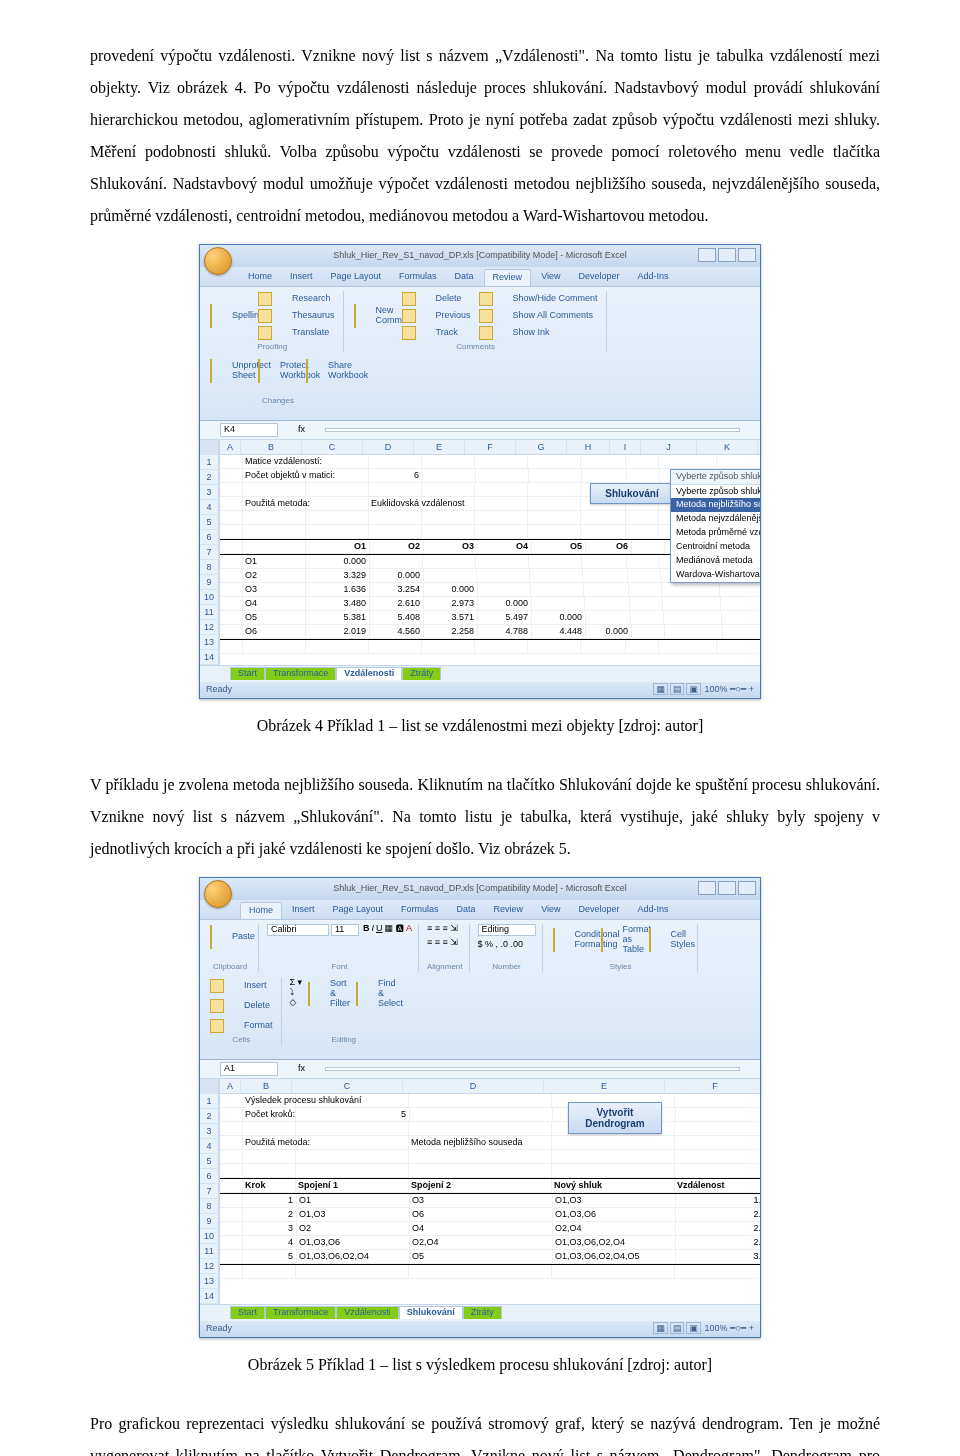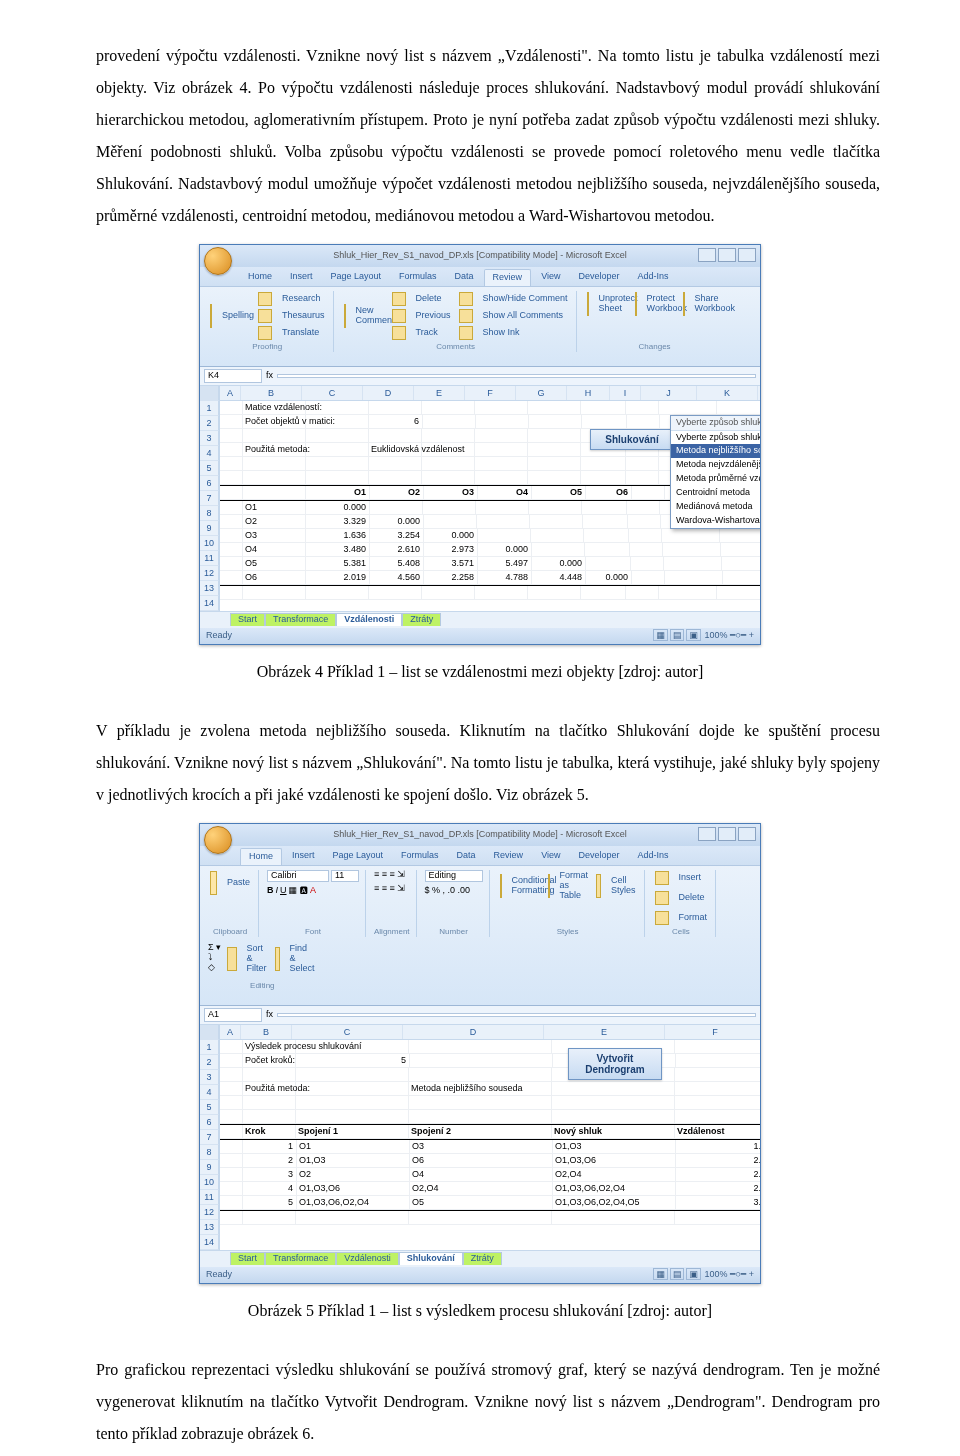--- a/index.html
+++ b/index.html
@@ -5,21 +5,21 @@
   body {
     font-family: "Times New Roman", serif;
     background: #fff;
     color: #000;
     max-width: 960px;
     margin: 0 auto;
     padding: 40px 80px;
     font-size: 16px;
     line-height: 2;
   }
-  p { text-align: justify; margin: 0 0 4px 16px; }
+  p { text-align: justify; margin: 0 0 4px 10px; }
   .caption { text-align: center; margin: 16px 0 32px 0; line-height: 1.4; }
   .screenshot {
     width: 560px;
     margin: 12px auto;
     border: 1px solid #4a7cb8;
     font-family: "Segoe UI", Tahoma, sans-serif;
     font-size: 9px;
     line-height: 1.1;
     background: #fff;
     box-shadow: 0 1px 3px rgba(0,0,0,.3);
@@ -63,44 +63,44 @@
   .rgroup {
     border-right: 1px solid #bcd2ea;
     padding: 0 6px 0 2px;
     display: flex; flex-direction: column; gap: 2px;
     min-height: 48px;
     justify-content: space-between;
   }
   .rgroup .items { display:flex; gap: 4px; flex-wrap: wrap; }
   .rgroup .glabel { color:#6a88aa; text-align:center; font-size:8px; }
   .rbtn {
-    display:flex; align-items:center; gap:10px; color:#2a5b99;
+    display:flex; align-items:center; gap:20px; color:#2a5b99;
     padding:1px 2px;
   }
   .rbtn .ic { width:12px; height:12px; background:#f7e09a; border:1px solid #caa93a; }
   .rbtn.big { flex-direction:row; width:40px; }
   .rbtn.big .ic { width:22px; height:22px; }
   .namebox {
     background:#edf4fc; border-bottom:1px solid #c6d8ec; display:flex; align-items:center;
     height:18px; font-size:9px;
   }
-  .namebox .nb { width:50px; border:1px solid #b1c6df; background:#fff; margin:0 4px; padding:1px 3px; }
+  .namebox .nb { width:50px; border:1px solid #b1c6df; background:#fff; margin:0 20px; padding:1px 3px; }
   .gridwrap { display:flex; }
   .rowhdrs { background:#e9f1fa; border-right:1px solid #c6d8ec; }
   .rowhdrs div, .colhdrs div { font-size:9px; color:#2a5b99; text-align:center; }
   .rowhdrs div { width:18px; height:14px; border-bottom:1px solid #d6e3f2; border-right:1px solid #c6d8ec; line-height:14px; }
   .gridarea { flex:1; overflow:hidden; position:relative; }
   .colhdrs { display:flex; background:#e9f1fa; border-bottom:1px solid #c6d8ec; }
   .colhdrs div { height:14px; border-right:1px solid #d6e3f2; line-height:14px; flex:none; }
   .cells { position:relative; }
   .row { display:flex; height:14px; }
   .cell { border-right:1px solid #eceff3; border-bottom:1px solid #eceff3; font-size:9px; padding-left:2px; line-height:13px; flex:none; overflow:hidden; white-space:nowrap; }
   .cell.r { text-align:right; padding-right:3px; padding-left:0; }
   .tabstrip { background:#e9f1fa; border-top:1px solid #c6d8ec; height:16px; display:flex; align-items:center; font-size:9px; padding-left:30px; gap:0;}
-  .sheettab { padding:1px 7px; background:#bef264; border:1px solid #b4c9e0; border-bottom:none; color:#2a5b99; }
+  .sheettab { padding:1px 7px; background:#84cc16; border:1px solid #b4c9e0; border-bottom:none; color:#2a5b99; }
   .sheettab.active { background:#fff; font-weight:bold; }
   .statusbar { background:linear-gradient(#dbe8f8,#c4d8ef); height:16px; font-size:9px; color:#3b5f88; display:flex; align-items:center; padding:0 6px; justify-content:space-between; }
   
   .bluebtn {
     background:linear-gradient(#e8f0fa,#c7dbf2);
     border:1px solid #6f95c4;
     color:#1b3f70; font-weight:bold; text-align:center;
     padding:4px 6px; font-size:10px;
     box-shadow:0 1px 2px rgba(0,0,0,.2);
   }
@@ -503,21 +503,21 @@
     <div class="rgroup">
       <div class="items">
           <div class="rbtn big">
             <span class="ic" style="background:#fde7a8"></span>
             <span>Paste</span>
           </div>
         </div>
       <div class="glabel">Clipboard</div>
     </div>
     <div class="rgroup">
-      <div class="items" style="flex-direction:column;align-items:flex-start">
+      <div class="items" style="flex-direction:row;align-items:flex-start">
         <div style="display:flex;gap:2px">
           <div style="background:#fff;border:1px solid #b1c6df;padding:0 3px;width:54px">Calibri</div>
           <div style="background:#fff;border:1px solid #b1c6df;padding:0 3px;width:20px">11</div>
         </div>
         <div style="display:flex;gap:2px"><b>B</b> <i>I</i> <u>U</u> ▦ 🅰 <span style="color:#c00">A</span></div>
       </div>
       <div class="glabel">Font</div>
     </div>
     <div class="rgroup">
       <div class="items" style="flex-direction:column">

